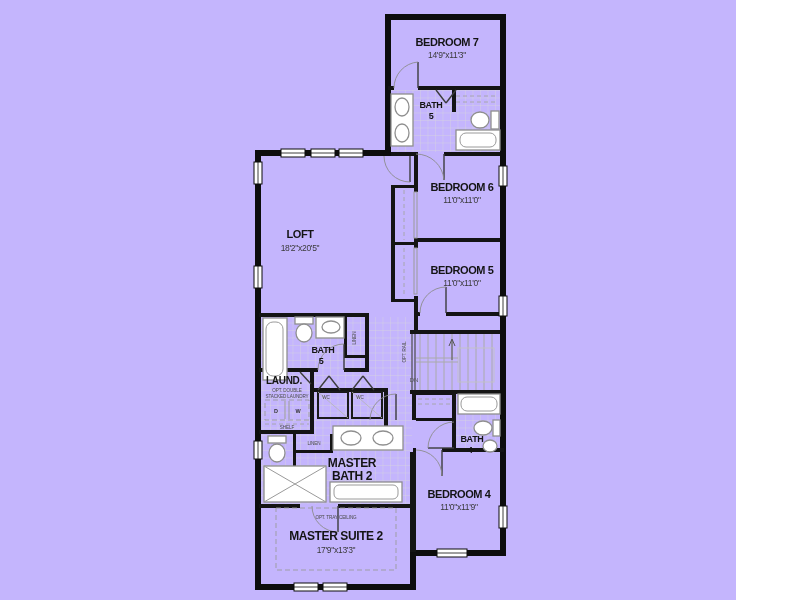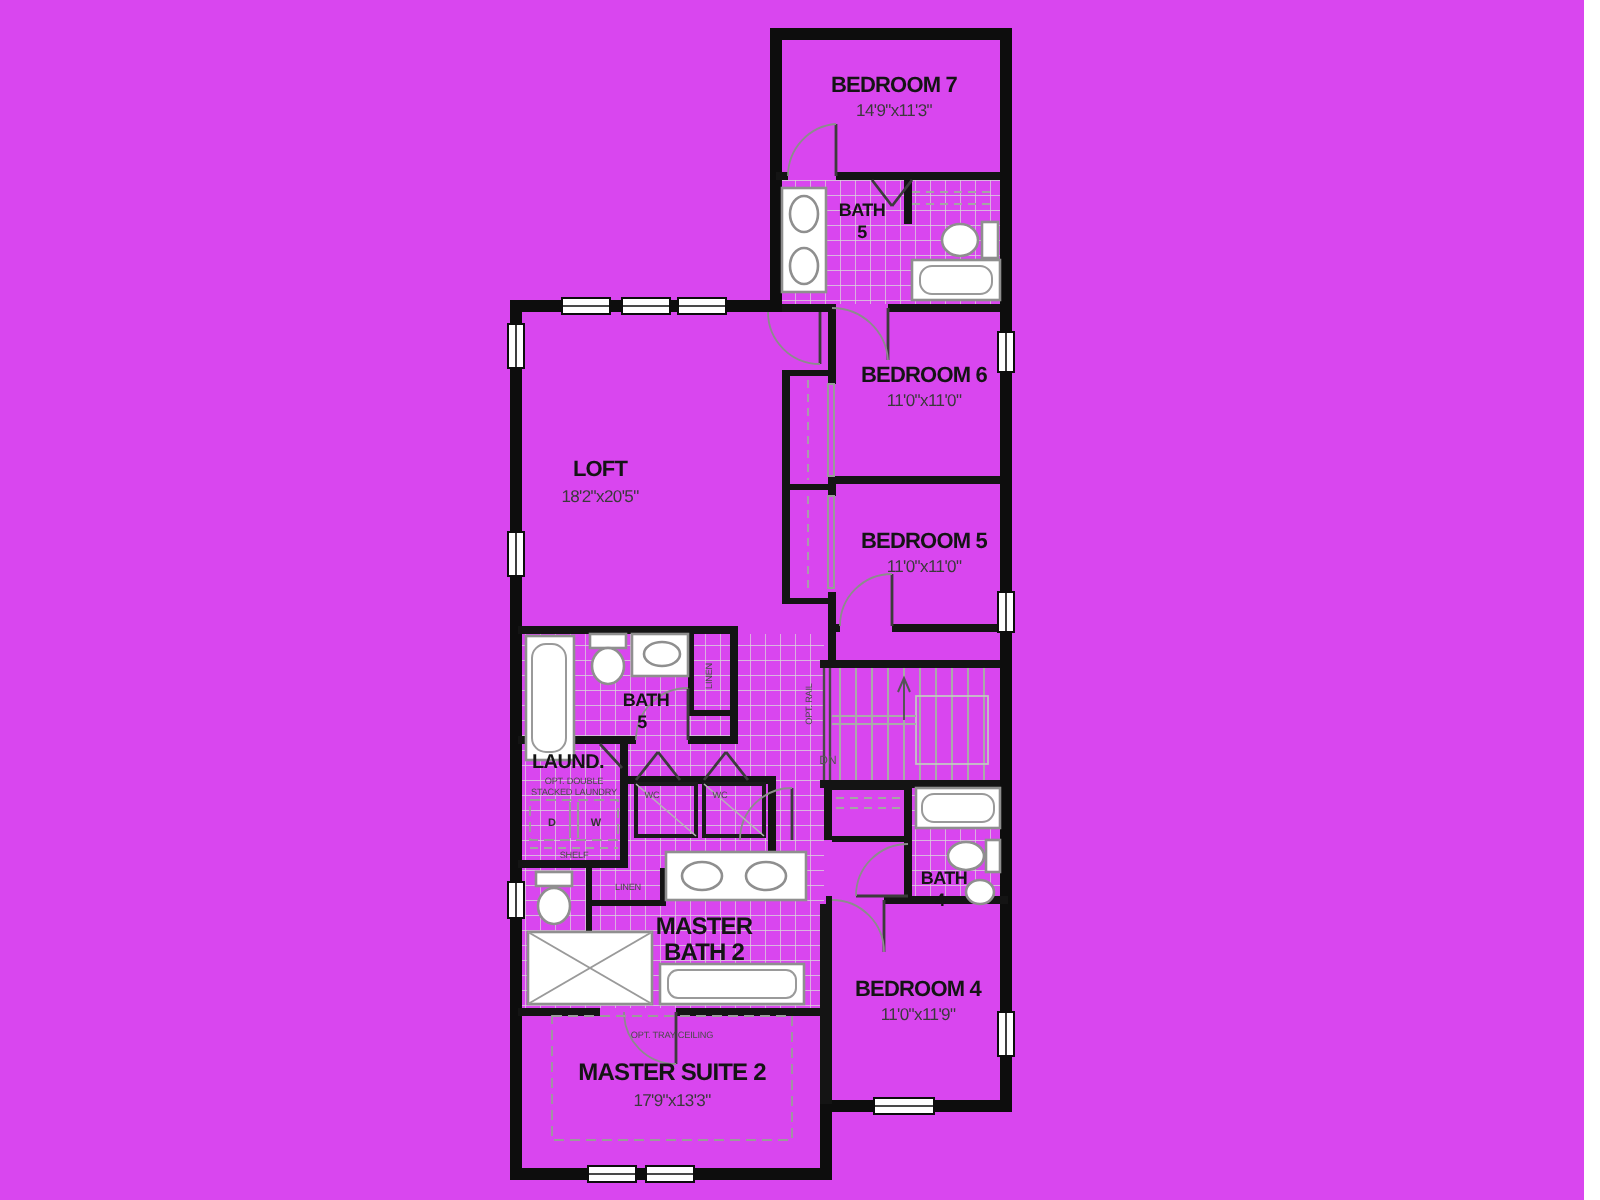--- a/index.html
+++ b/index.html
@@ -1,16 +1,16 @@
 <!DOCTYPE html>
 <html><head>
 <meta charset="utf-8">
 <style>
   html,body{margin:0;padding:0;background:#ffffff;}
-  #stage{position:relative;width:792px;height:600px;background:#d946ef;overflow:hidden;
+  #stage{position:relative;width:736px;height:600px;background:#c4b5fd;overflow:hidden;
          font-family:"Liberation Sans",sans-serif;}
   svg{position:absolute;left:0;top:0;}
   .wall{fill:#0d0d0d;}
   .iwall{fill:#141414;}
   .fix{fill:#ffffff;stroke:#8f8f8f;stroke-width:1.3;}
   .fix2{fill:none;stroke:#9a9a9a;stroke-width:1;}
   .tread{stroke:#aaaaaa;stroke-width:1;}
   .rail{stroke:#4a4a4a;stroke-width:1.2;}
   .arc{fill:none;stroke:#8c8c8c;stroke-width:0.9;}
   .leaf{stroke:#3c3c3c;stroke-width:1.4;}

